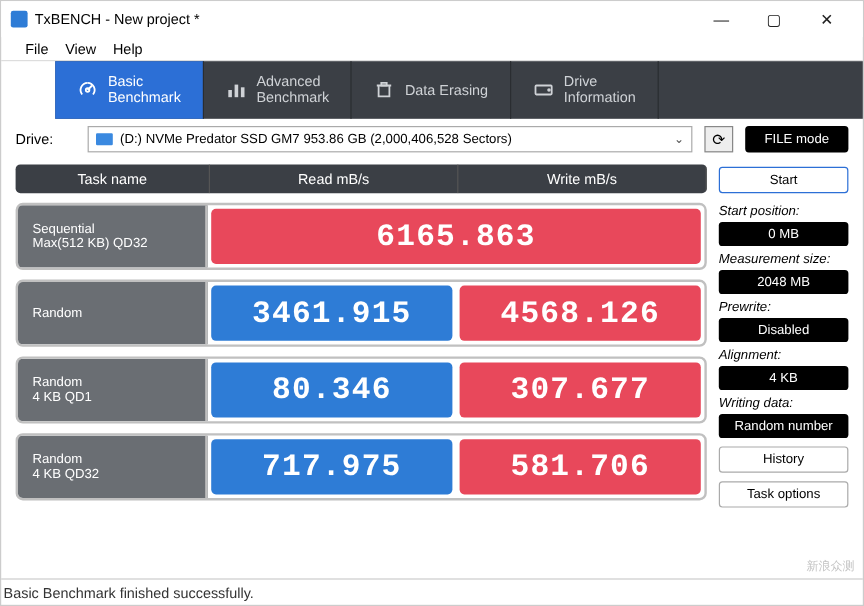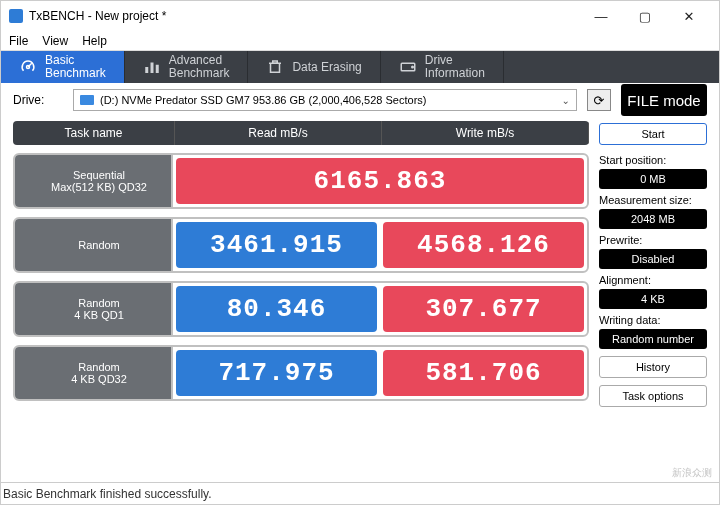--- a/index.html
+++ b/index.html
@@ -2,45 +2,45 @@
 <html><head>
 <meta charset="utf-8">
 <style>
 * { margin: 0; padding: 0; box-sizing: border-box; font-family: "Segoe UI", Tahoma, sans-serif; }
 body { width: 720px; height: 505px; background: #f0f0f0; overflow: hidden; position: relative; }
 .window { width: 720px; height: 505px; background: #fff; border: 1px solid #ccc; display: flex; flex-direction: column; }
 .titlebar { height: 30px; display: flex; align-items: center; padding: 0 8px; font-size: 12px; background: #fff; }
 .titlebar .icon { width: 14px; height: 14px; margin-right: 6px; background: #2e7cd6; border-radius: 2px; }
 .titlebar .spacer { flex: 1; }
 .win-btn { width: 44px; height: 28px; display: flex; align-items: center; justify-content: center; font-size: 13px; color: #222; }
-.menubar { height: 20px; display: flex; align-items: center; padding: 0 8px; font-size: 12px; gap: 14px; border-bottom: 1px solid #ddd; }
-.tabs { height: 32px; background: #3b3f45; display: flex; }
+.menubar { height: 20px; display: flex; align-items: center; padding: 0 20px; font-size: 12px; gap: 14px; border-bottom: 1px solid #ddd; }
+.tabs { height: 48px; background: #3b3f45; display: flex; margin-left: 45px; }
 .tab { flex: 0 0 auto; padding: 0 18px; display: flex; align-items: center; gap: 8px; color: #cfd2d6; font-size: 12px; border-right: 1px solid #2a2d31; }
 .tab.active { background: #2c6fd6; color: #fff; }
 .tab svg { width: 18px; height: 18px; }
 .drive-row { height: 34px; display: flex; align-items: center; padding: 6px 12px; gap: 10px; }
 .drive-row .label { font-size: 12px; width: 50px; }
 .drive-select { flex: 1; height: 22px; border: 1px solid #aaa; background: #fff; display: flex; align-items: center; padding: 0 6px; font-size: 11px; position: relative; }
 .drive-select .disk-icon { width: 14px; height: 10px; background: #3a89e0; margin-right: 6px; border-radius: 1px; }
 .drive-select .chev { position: absolute; right: 6px; font-size: 10px; color: #555; }
 .refresh-btn { width: 24px; height: 22px; border: 1px solid #888; display: flex; align-items: center; justify-content: center; font-size: 13px; background: #eee; }
-.filemode-btn { width: 86px; height: 32px; background: #000; color: #fff; font-size: 15px; display: flex; align-items: center; justify-content: center; border-radius: 3px; }
+.filemode-btn { width: 86px; height: 22px; background: #000; color: #fff; font-size: 11px; display: flex; align-items: center; justify-content: center; border-radius: 3px; }
 .body { flex: 1; display: flex; padding: 4px 12px 8px 12px; gap: 10px; }
 .results { flex: 1; display: flex; flex-direction: column; gap: 8px; }
 .header-row { display: flex; background: #3b3f45; color: #fff; font-size: 12px; border-radius: 4px; overflow: hidden; height: 24px; }
 .header-row .col1 { width: 162px; display: flex; align-items: center; justify-content: center; border-right: 1px solid #555; }
 .header-row .col2, .header-row .col3 { flex: 1; display: flex; align-items: center; justify-content: center; border-right: 1px solid #555; }
 .result-row { display: flex; height: 56px; border: 2px solid #c0c0c0; border-radius: 6px; overflow: hidden; }
-.task-cell { width: 158px; background: #6a6e73; color: #fff; display: flex; flex-direction: column; justify-content: center; padding-left: 12px; font-size: 11px; border-right: 2px solid #c0c0c0; text-align: center; }
+.task-cell { width: 158px; background: #6a6e73; color: #fff; display: flex; flex-direction: column; justify-content: center; padding-left: 12px; font-size: 11px; border-right: 2px solid #c0c0c0; }
 .read-cell, .write-cell { flex: 1; display: flex; align-items: center; justify-content: center; font-family: "Courier New", monospace; font-weight: bold; font-size: 26px; letter-spacing: 1px; color: #fff; border-radius: 4px; margin: 3px; }
 .read-cell { background: #2e7cd6; }
 .write-cell { background: #e8485b; }
 .sidebar { width: 108px; display: flex; flex-direction: column; gap: 3px; font-size: 11px; }
 .sidebar .start-btn { height: 22px; border: 1px solid #2c6fd6; background: #fff; color: #000; display: flex; align-items: center; justify-content: center; border-radius: 3px; margin-bottom: 4px; margin-top: 2px; }
-.sidebar .lbl { font-size: 11px; padding: 2px 0 0 0; }
+.sidebar .lbl { font-size: 11px; padding: 2px 0 0 0; font-style: italic; }
 .sidebar .val { height: 20px; background: #000; color: #fff; display: flex; align-items: center; justify-content: center; border-radius: 3px; font-size: 11px; }
 .sidebar .opt-btn { height: 22px; border: 1px solid #aaa; background: #fff; display: flex; align-items: center; justify-content: center; border-radius: 3px; margin-top: 4px; }
 .statusbar { height: 22px; border-top: 1px solid #ccc; display: flex; align-items: center; padding: 0 2px; font-size: 12px; color: #333; }
 .watermark { position: absolute; right: 8px; bottom: 26px; font-size: 10px; color: rgba(180,180,180,0.8); text-align: right; line-height: 1.1; pointer-events: none; font-family: Liberation Mono, monospace; }
 </style>
 </head>
 <body>
 
 <div class="window">
 

